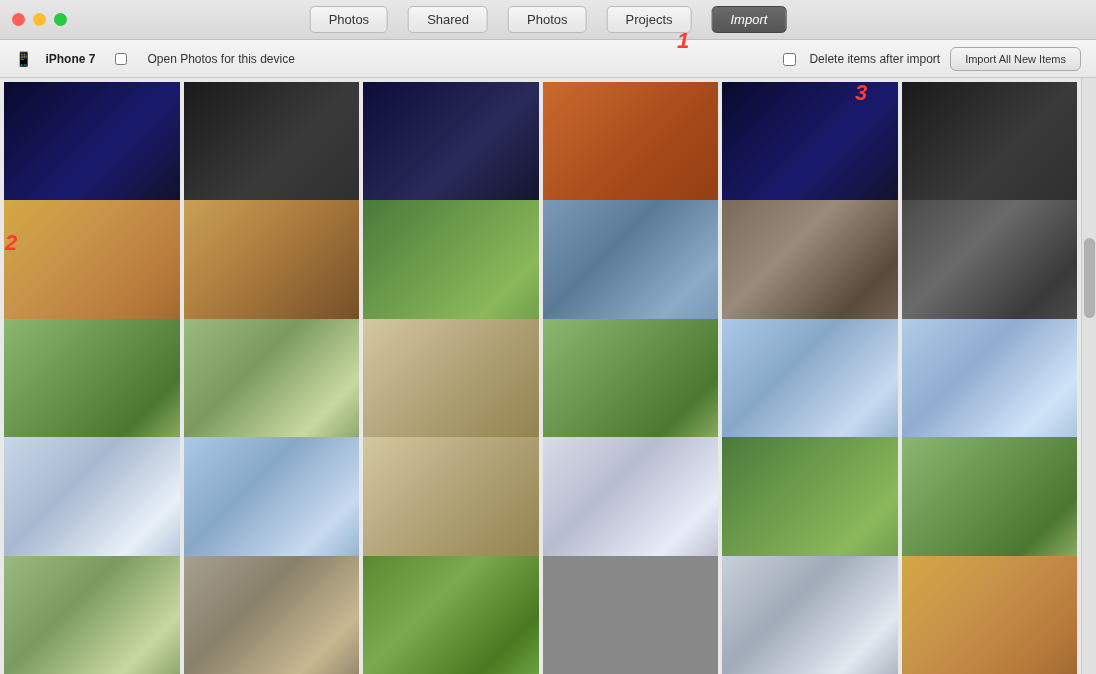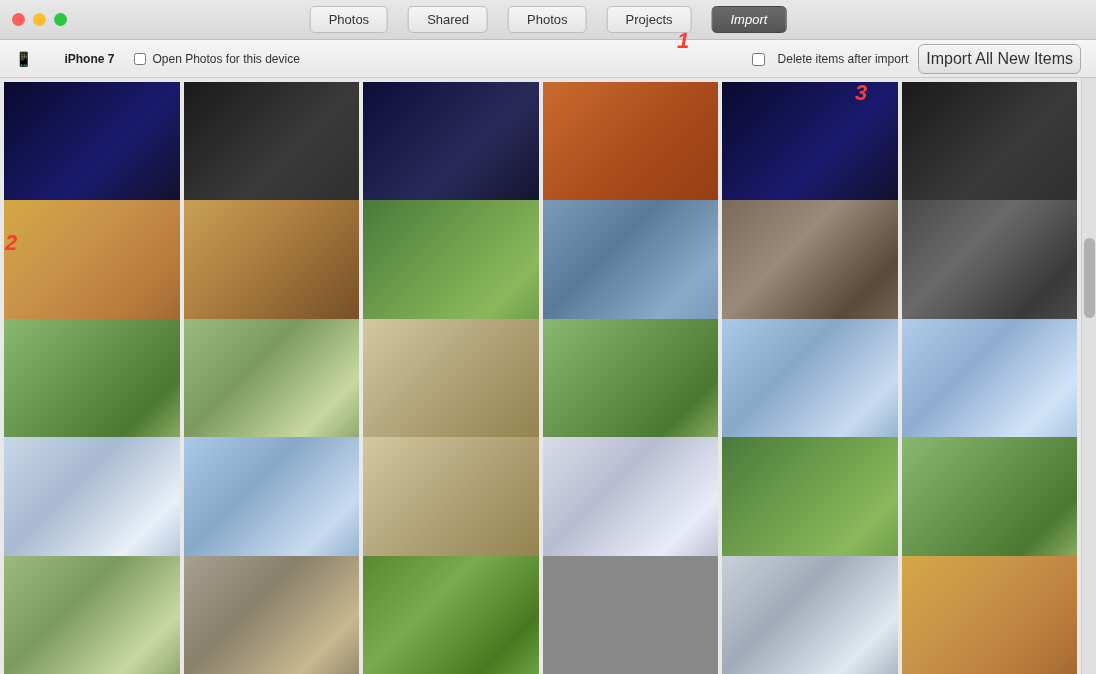--- a/index.html
+++ b/index.html
@@ -77,26 +77,25 @@
     }
     .device-icon {
       font-size: 14px;
       margin-right: 3px;
     }
     .device-label {
       font-size: 12px;
       font-weight: 600;
       color: #222;
       margin-right: 10px;
-      margin-left: 19px;
     }
     .checkbox-container {
       display: flex;
       align-items: center;
-      gap: 6px;
+      gap: 20px;
     }
     .checkbox-container input[type="checkbox"] {
       width: 12px;
       height: 12px;
     }
     .checkbox-label {
       font-size: 12px;
       color: #333;
     }
     .toolbar-spacer { flex: 1; }
@@ -113,26 +112,26 @@
       color: #fff;
       border: 2px solid #ff3b30;
       border-radius: 6px;
       font-size: 12px;
       font-weight: 600;
       cursor: pointer;
       outline: 2px solid #ff3b30;
       outline-offset: 1px;
     }
     .import-all-btn {
-      padding: 5px 7px;
+      padding: 5px 14px;
       background: linear-gradient(to bottom, #f5f5f5, #e0e0e0);
       color: #333;
       border: 1px solid #aaa;
       border-radius: 6px;
-      font-size: 16px;
+      font-size: 11px;
       cursor: pointer;
     }
 
     
     .photo-grid-container {
       display: flex;
       width: 100%;
       height: calc(674px - 40px - 38px);
       overflow: hidden;
     }

